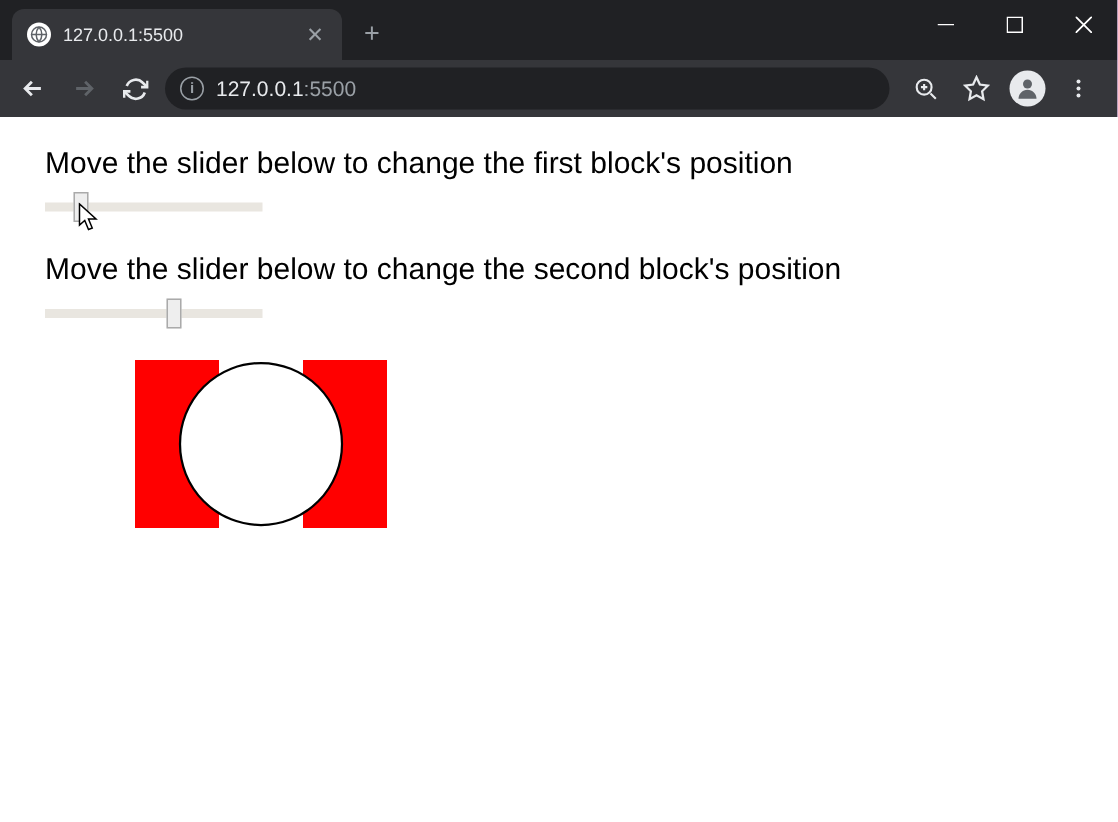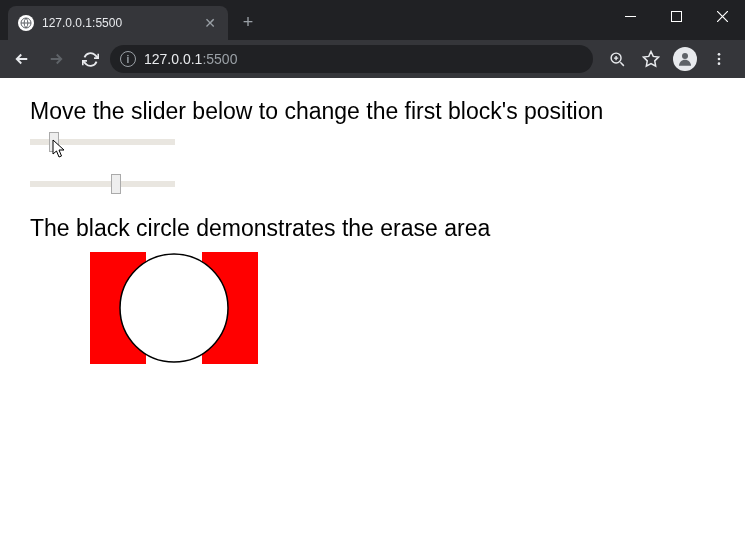--- a/index.html
+++ b/index.html
@@ -156,21 +156,21 @@
       display: flex;
       align-items: center;
       justify-content: center;
     }
     .content {
       padding: 20px 30px;
       background: #fff;
       color: #000;
     }
     .label {
-      font-size: 23px;
+      font-size: 20px;
       margin-bottom: 6px;
     }
     .slider-row {
       margin-bottom: 20px;
       position: relative;
     }
     input[type=range] {
       -webkit-appearance: none;
       width: 145px;
       height: 6px;
@@ -294,25 +294,25 @@
   <div class="label">Move the slider below to change the first block's position</div>
   <div class="slider-row">
     <input type="range" value="14" style="">
     <span class="cursor-overlay">
       <svg width="16" height="20" viewBox="0 0 16 20">
           <path d="M1 1 L1 15 L4.5 12 L7 18 L9.5 17 L7 11 L12 11 Z" fill="#fff" stroke="#000" stroke-width="1"></path>
         </svg>
     </span>
   </div>
 
+  <div class="label">Move the slider below to change the second block's position</div>
   <div class="slider-row">
     <input type="range" value="60" style="">
   </div>
 
-  <div class="label">The black circle demonstrates the erase area</div>
 
   <div class="canvas-area">
     <svg id="demo-svg" width="168" height="112">
         <rect x="0" y="0" width="56" height="112" fill="#ff0000"></rect>
         <rect x="112" y="0" width="56" height="112" fill="#ff0000"></rect>
         <circle cx="84" cy="56" r="54" fill="#ffffff" stroke="#000000" stroke-width="1.5"></circle>
       </svg>
   </div>
 </div>
 

